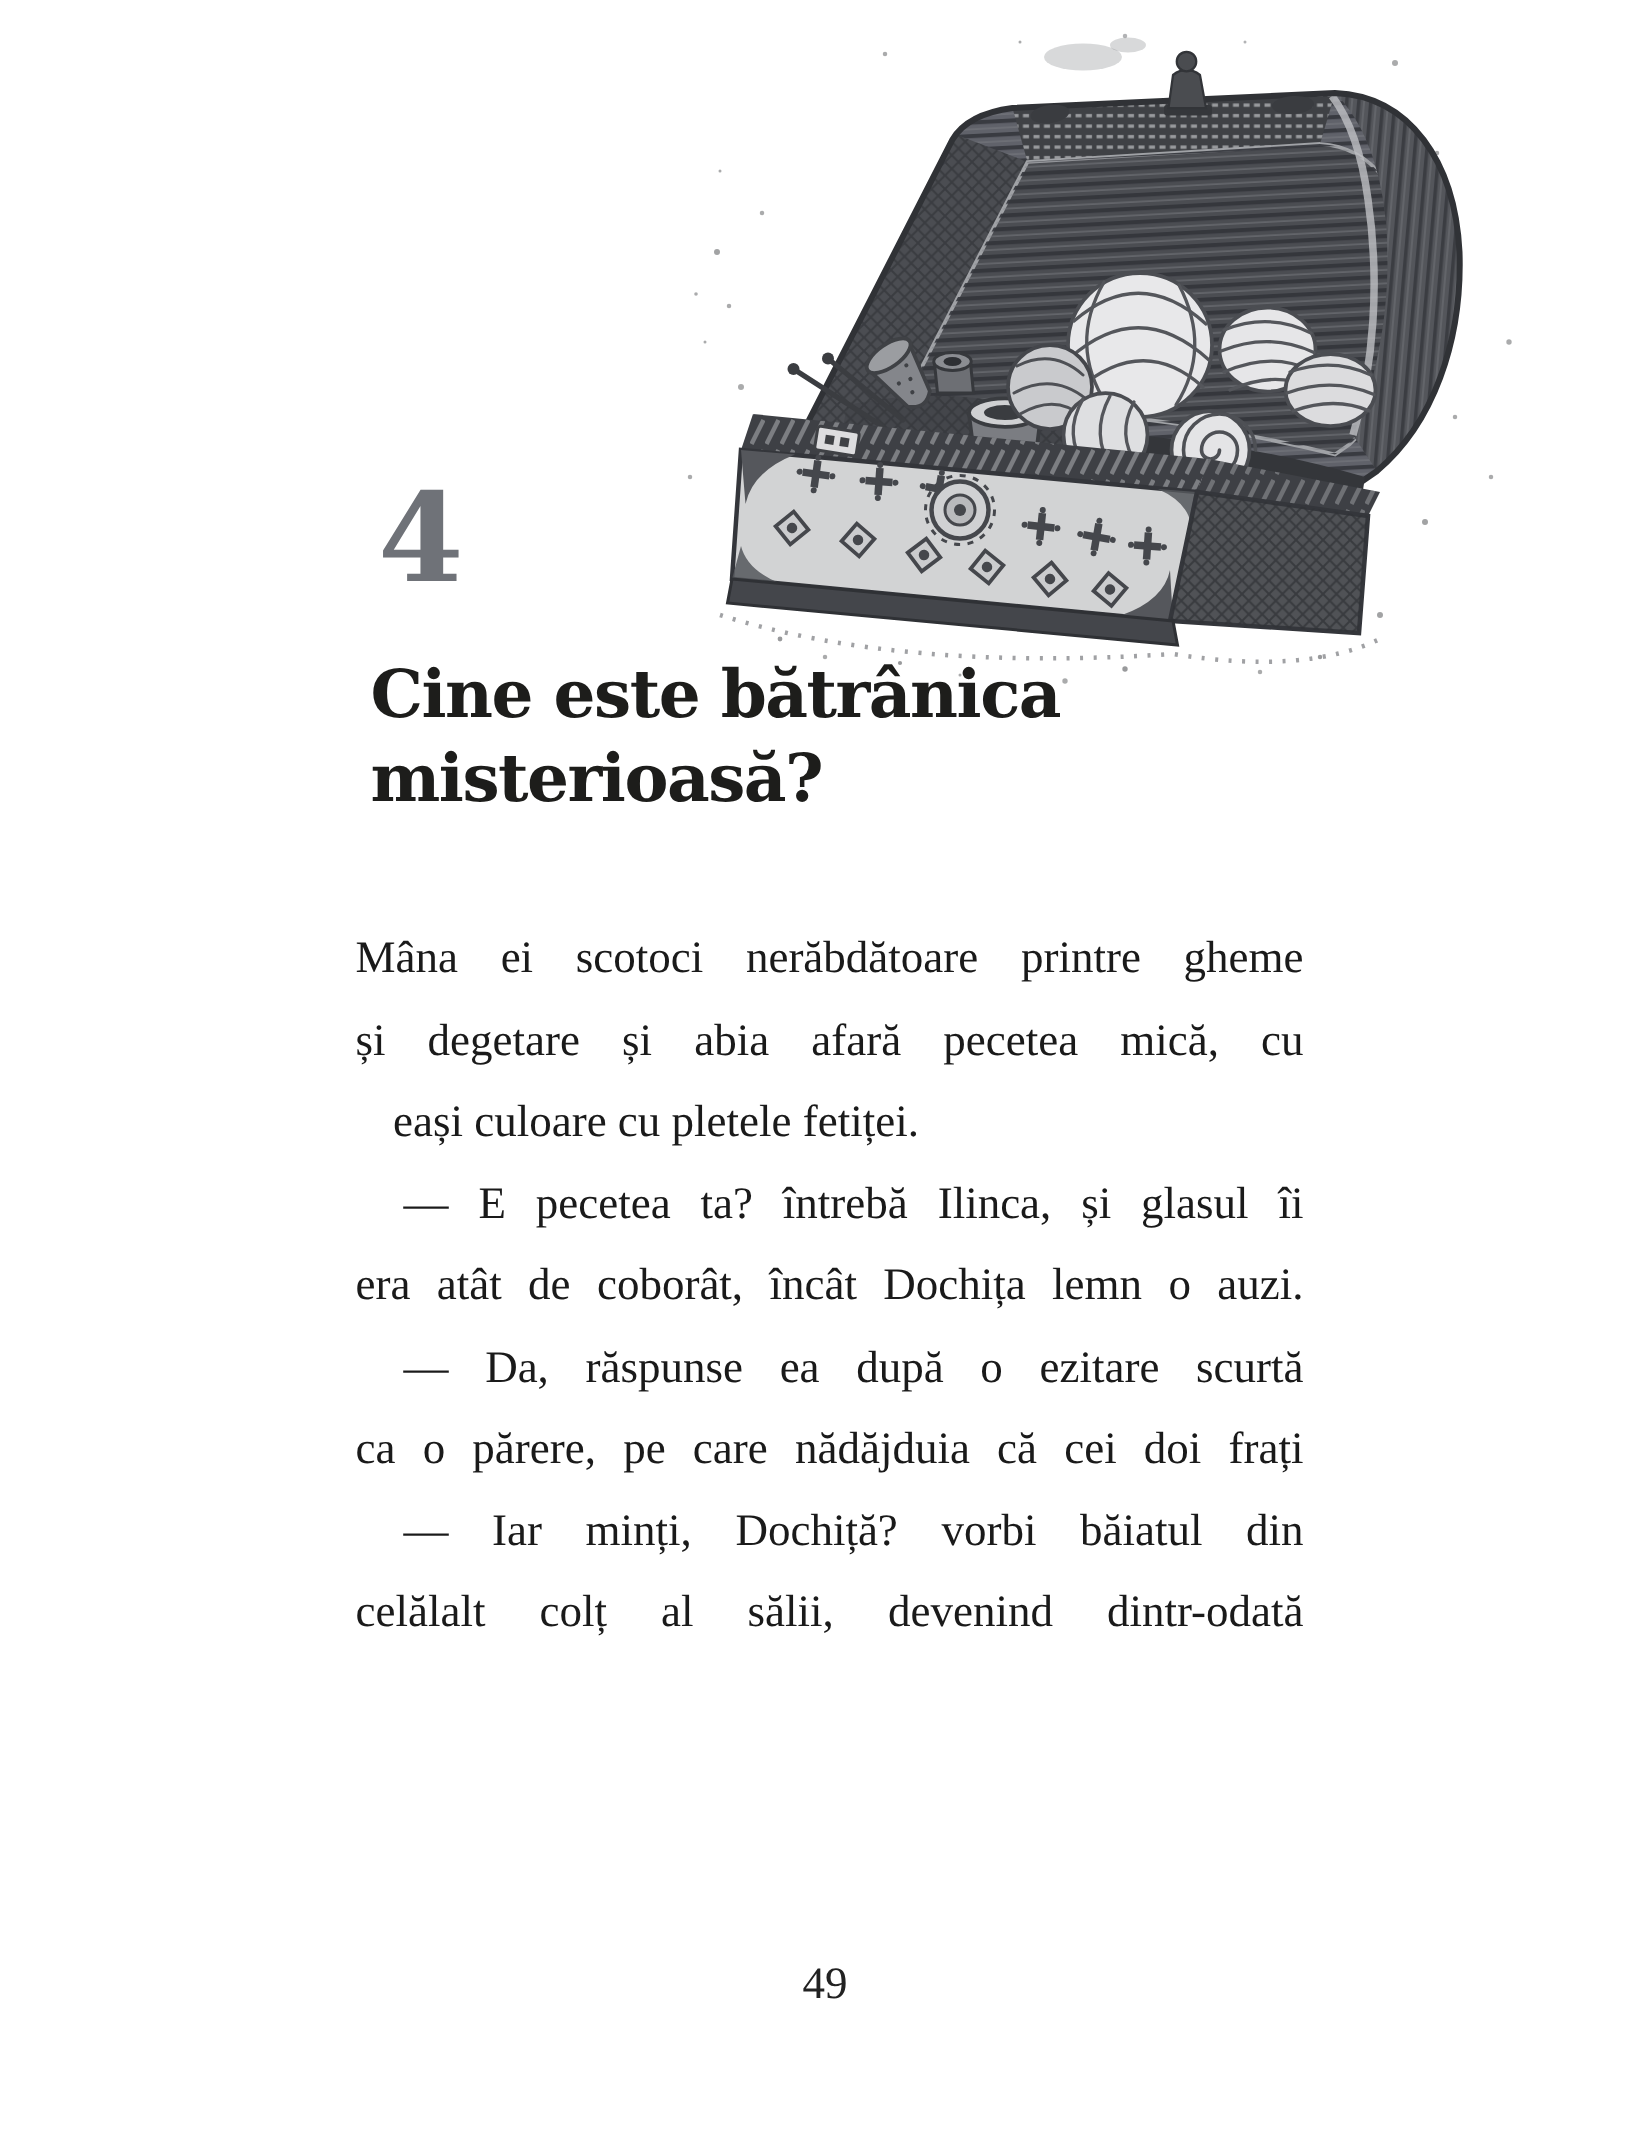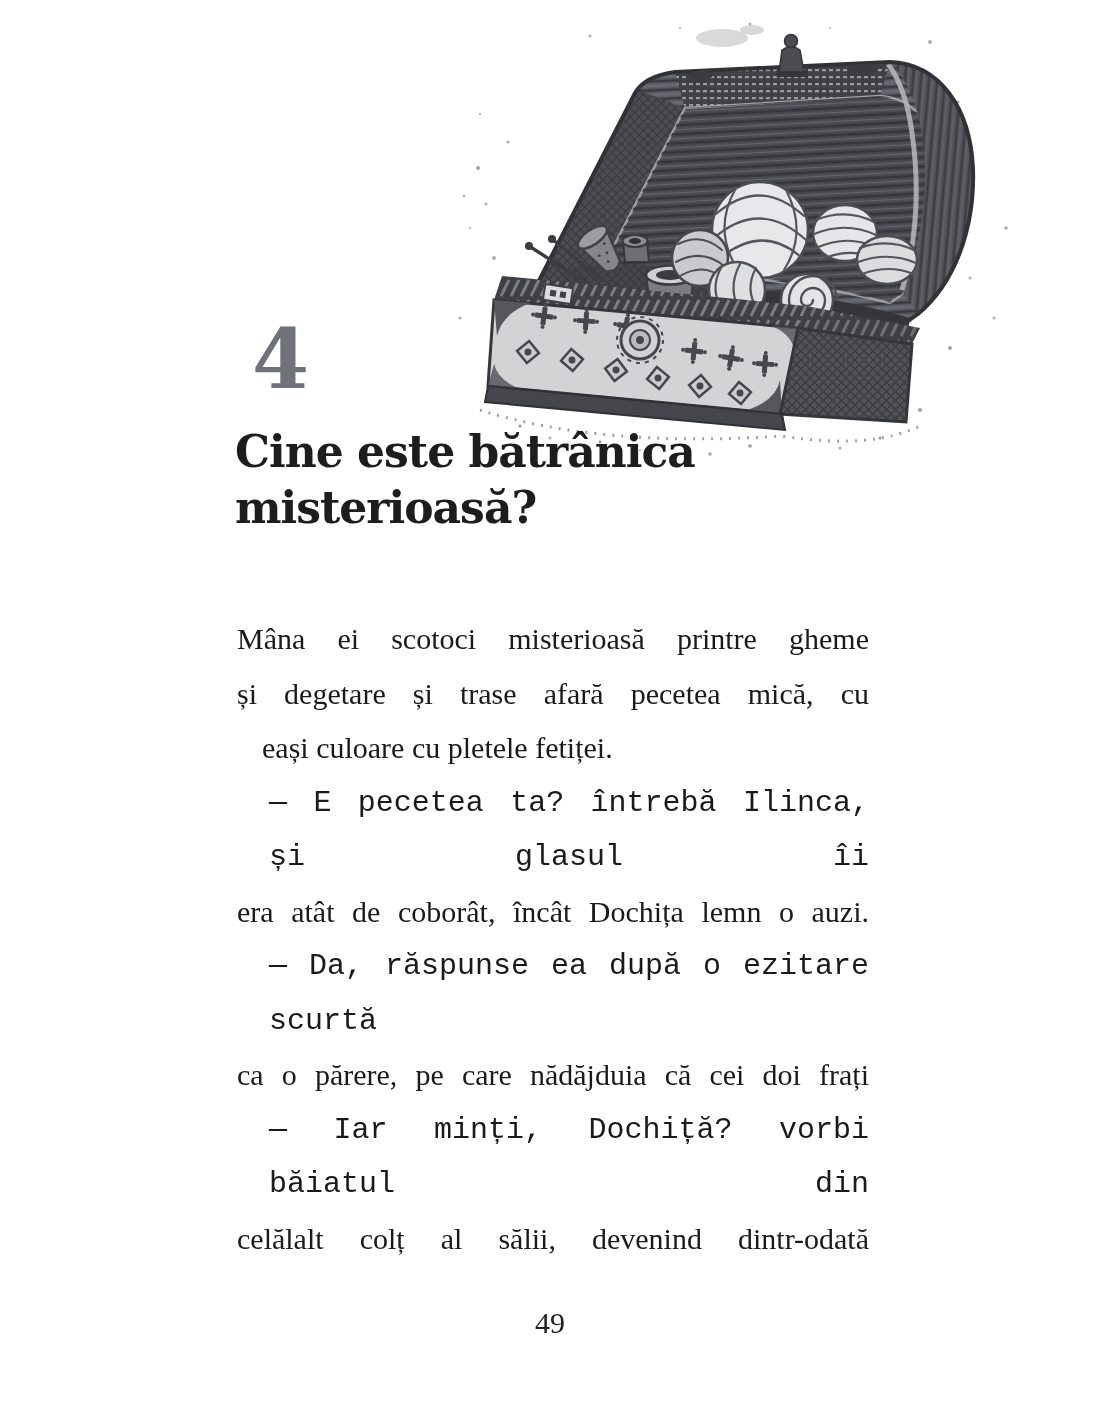--- a/index.html
+++ b/index.html
@@ -29,21 +29,21 @@
     font-family: "DejaVu Serif", serif;
     font-weight: 700;
     font-size: 82px;
     line-height: 1;
     color: #6f7278;
   }
   .title {
     position: absolute;
     left: 235px;
     top: 424px;
-    margin: 0;
+    margin: 12px;
     font-family: "DejaVu Serif", serif;
     font-weight: 700;
     font-size: 44px;
     line-height: 56px;
     letter-spacing: -1px;
     color: #1d1d1b;
   }
   .title .title-line { display: block; }
   .body-text {
     position: absolute;
@@ -53,21 +53,21 @@
     font-size: 30px;
     line-height: 54.5px;
     color: #1a1a1a;
   }
   .line {
     text-align: justify;
     text-align-last: justify;
     text-justify: inter-word;
   }
   .line.unjust { text-align-last: left; margin-left: 25px; }
-  .line.indent { padding-left: 32px; font-family: Liberation Mono, monospace; }
+  .line.indent { padding-left: 32px; }
   .page-number {
     position: absolute;
     left: 0;
     top: 1306px;
     width: 1100px;
     text-align: center;
     font-size: 30px;
     color: #222222;
   }
 </style>
@@ -304,22 +304,22 @@
 
   <div class="chapter-number">4</div>
 
   <h1 class="title">
     <span class="title-line">Cine este bătrânica</span>
     <span class="title-line">misterioasă?</span>
   </h1>
 
   <div class="body-text">
       <div class="para">
-        <div class="line">Mâna ei scotoci misterioasă printre gheme</div>
-        <div class="line">și degetare și trase afară pecetea mică, cu</div>
+        <div class="line">Mâna ei scotoci nerăbdătoare printre gheme</div>
+        <div class="line">și degetare și abia afară pecetea mică, cu</div>
         <div class="line unjust">eași culoare cu pletele fetiței.</div>
       </div>
       <div class="para">
         <div class="line indent">— E pecetea ta? întrebă Ilinca, și glasul îi</div>
         <div class="line">era atât de coborât, încât Dochița lemn o auzi.</div>
       </div>
       <div class="para">
         <div class="line indent">— Da, răspunse ea după o ezitare scurtă</div>
         <div class="line">ca o părere, pe care nădăjduia că cei doi frați</div>
       </div>

